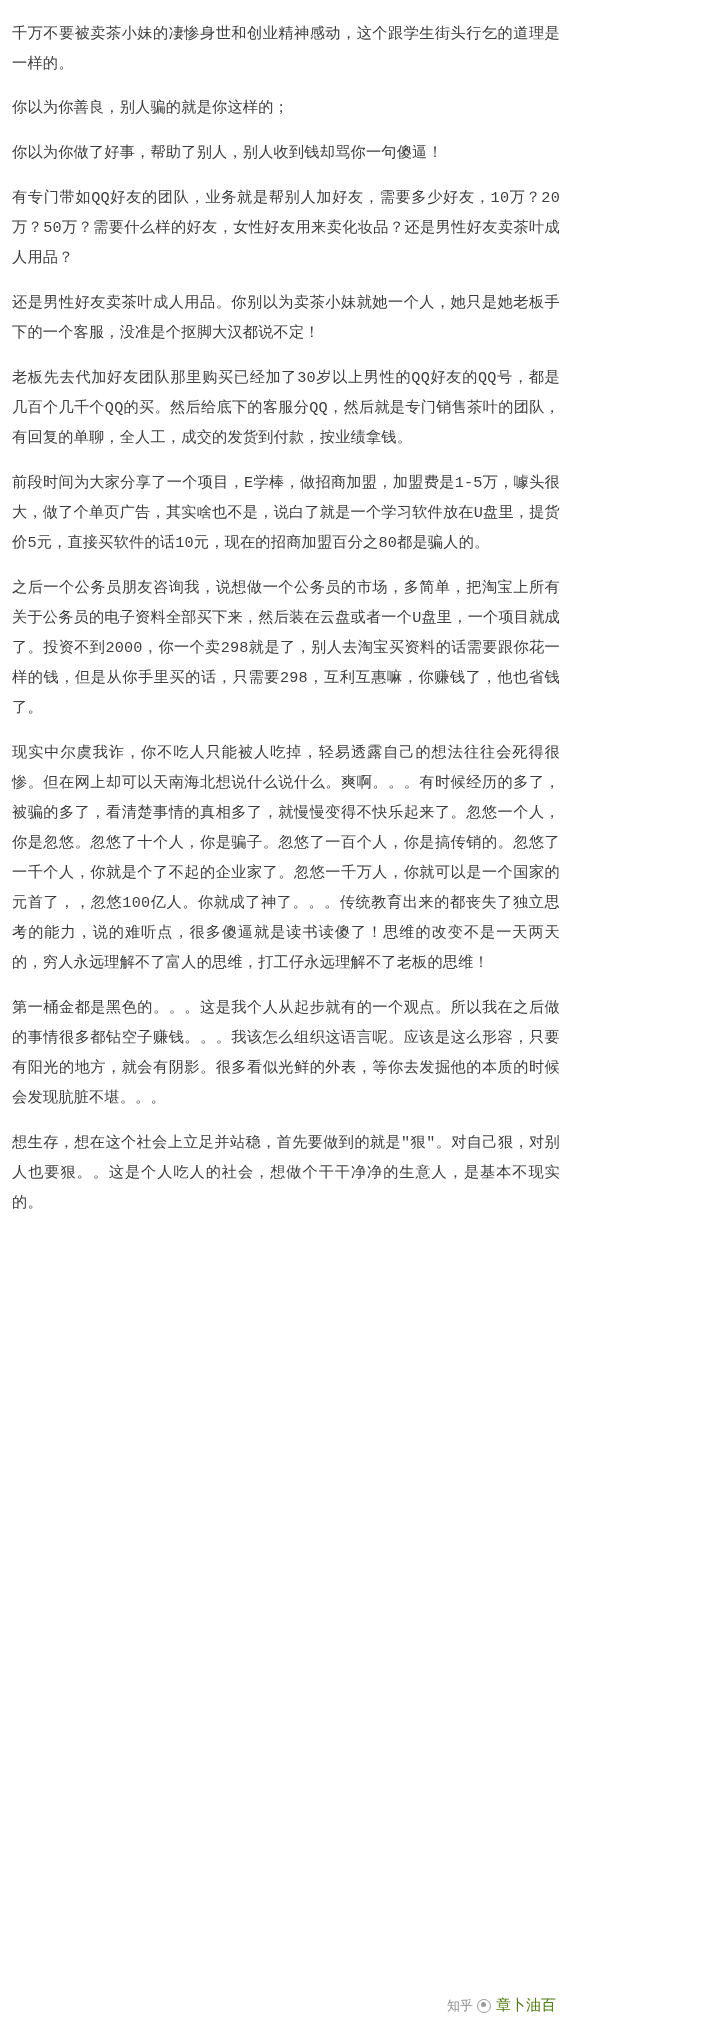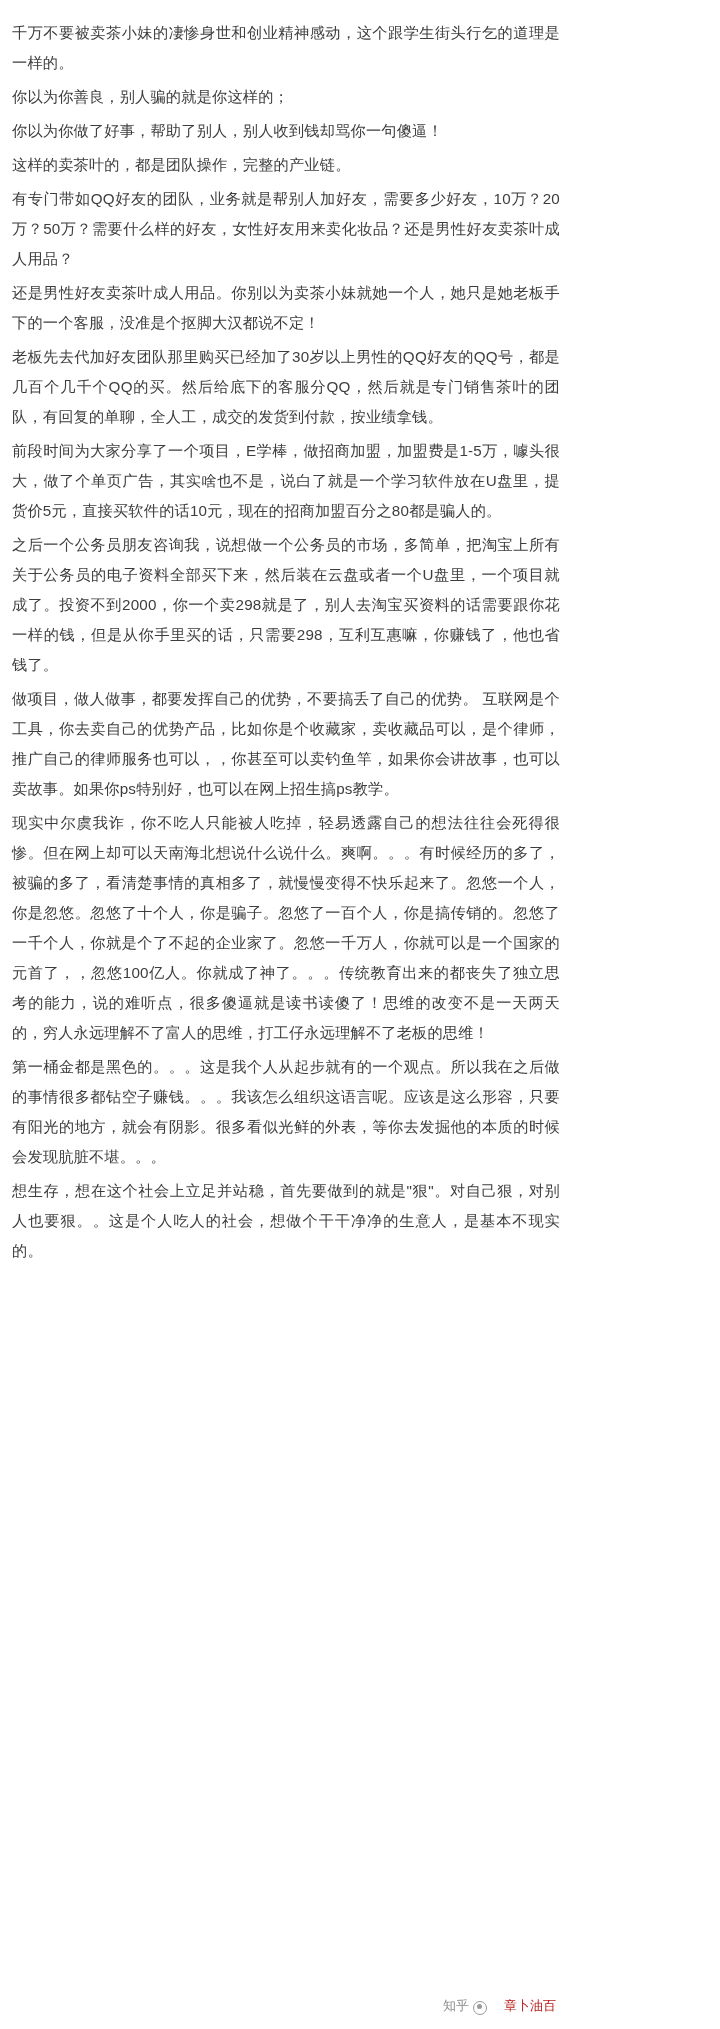--- a/index.html
+++ b/index.html
@@ -28,46 +28,46 @@
     color: #3d3d3d;
     letter-spacing: 0.2px;
   }
   .para {
     margin: 0 0 0 0;
     text-align: justify;
     text-justify: inter-ideograph;
     word-break: break-word;
   }
   .para + .para {
-    margin-top: 4px;
+    margin-top: 15px;
+    font-family: Liberation Mono, monospace;
   }
   .gap-md { margin-top: 30px; }
   .gap-lg { margin-top: 58px; }
   .gap-xl { margin-top: 62px; }
   .gap-xxl { margin-top: 66px; }
 
   .footer {
     position: absolute;
     right: 16px;
     bottom: 14px;
     display: flex;
-    align-items: flex-end;
+    align-items: center;
     gap: 4px;
     font-size: 13px;
     color: #8c8c8c;
     white-space: nowrap;
   }
   .footer .zhihu-mark {
     font-size: 13px;
     color: #8c8c8c;
   }
   .footer .author {
-    font-size: 13px;
-    color: #b91c1c;
-    margin-left: 12px;
+    font-size: 15px;
+    color: #4d7c0f;
   }
   .footer .user-icon {
     display: inline-block;
     width: 12px;
     height: 12px;
     border-radius: 50%;
     border: 1px solid #9a9a9a;
     position: relative;
     margin-right: 1px;
     vertical-align: -1px;
@@ -85,27 +85,25 @@
 </style>
 </head>
 <body>
 
 <div class="page">
 
   <div class="article">
     <p class="para">千万不要被卖茶小妹的凄惨身世和创业精神感动，这个跟学生街头行乞的道理是一样的。</p>
     <p class="para gap-md">你以为你善良，别人骗的就是你这样的；</p>
     <p class="para">你以为你做了好事，帮助了别人，别人收到钱却骂你一句傻逼！</p>
-    <p class="para">这样的卖茶叶的，都是团队操作，完整的产业链。</p>
     <p class="para gap-md">有专门带如QQ好友的团队，业务就是帮别人加好友，需要多少好友，10万？20万？50万？需要什么样的好友，女性好友用来卖化妆品？还是男性好友卖茶叶成人用品？</p>
     <p class="para gap-md">还是男性好友卖茶叶成人用品。你别以为卖茶小妹就她一个人，她只是她老板手下的一个客服，没准是个抠脚大汉都说不定！</p>
     <p class="para gap-md">老板先去代加好友团队那里购买已经加了30岁以上男性的QQ好友的QQ号，都是几百个几千个QQ的买。然后给底下的客服分QQ，然后就是专门销售茶叶的团队，有回复的单聊，全人工，成交的发货到付款，按业绩拿钱。</p>
     <p class="para gap-xxl">前段时间为大家分享了一个项目，E学棒，做招商加盟，加盟费是1-5万，噱头很大，做了个单页广告，其实啥也不是，说白了就是一个学习软件放在U盘里，提货价5元，直接买软件的话10元，现在的招商加盟百分之80都是骗人的。</p>
     <p class="para gap-xl">之后一个公务员朋友咨询我，说想做一个公务员的市场，多简单，把淘宝上所有关于公务员的电子资料全部买下来，然后装在云盘或者一个U盘里，一个项目就成了。投资不到2000，你一个卖298就是了，别人去淘宝买资料的话需要跟你花一样的钱，但是从你手里买的话，只需要298，互利互惠嘛，你赚钱了，他也省钱了。</p>
-    <p class="para gap-lg">做项目，做人做事，都要发挥自己的优势，不要搞丢了自己的优势。 互联网是个工具，你去卖自己的优势产品，比如你是个收藏家，卖收藏品可以，是个律师，推广自己的律师服务也可以，，你甚至可以卖钓鱼竿，如果你会讲故事，也可以卖故事。如果你ps特别好，也可以在网上招生搞ps教学。</p>
     <p class="para gap-xxl">现实中尔虞我诈，你不吃人只能被人吃掉，轻易透露自己的想法往往会死得很惨。但在网上却可以天南海北想说什么说什么。爽啊。。。有时候经历的多了，被骗的多了，看清楚事情的真相多了，就慢慢变得不快乐起来了。忽悠一个人，你是忽悠。忽悠了十个人，你是骗子。忽悠了一百个人，你是搞传销的。忽悠了一千个人，你就是个了不起的企业家了。忽悠一千万人，你就可以是一个国家的元首了，，忽悠100亿人。你就成了神了。。。传统教育出来的都丧失了独立思考的能力，说的难听点，很多傻逼就是读书读傻了！思维的改变不是一天两天的，穷人永远理解不了富人的思维，打工仔永远理解不了老板的思维！</p>
     <p class="para gap-xl">第一桶金都是黑色的。。。这是我个人从起步就有的一个观点。所以我在之后做的事情很多都钻空子赚钱。。。我该怎么组织这语言呢。应该是这么形容，只要有阳光的地方，就会有阴影。很多看似光鲜的外表，等你去发掘他的本质的时候会发现肮脏不堪。。。</p>
     <p class="para gap-xl">想生存，想在这个社会上立足并站稳，首先要做到的就是"狠"。对自己狠，对别人也要狠。。这是个人吃人的社会，想做个干干净净的生意人，是基本不现实的。</p>
   </div>
 
   <div class="footer">
     <span class="zhihu-mark">知乎</span>
     <span class="user-icon"></span>
     <span class="author">章卜油百</span>
   </div>

